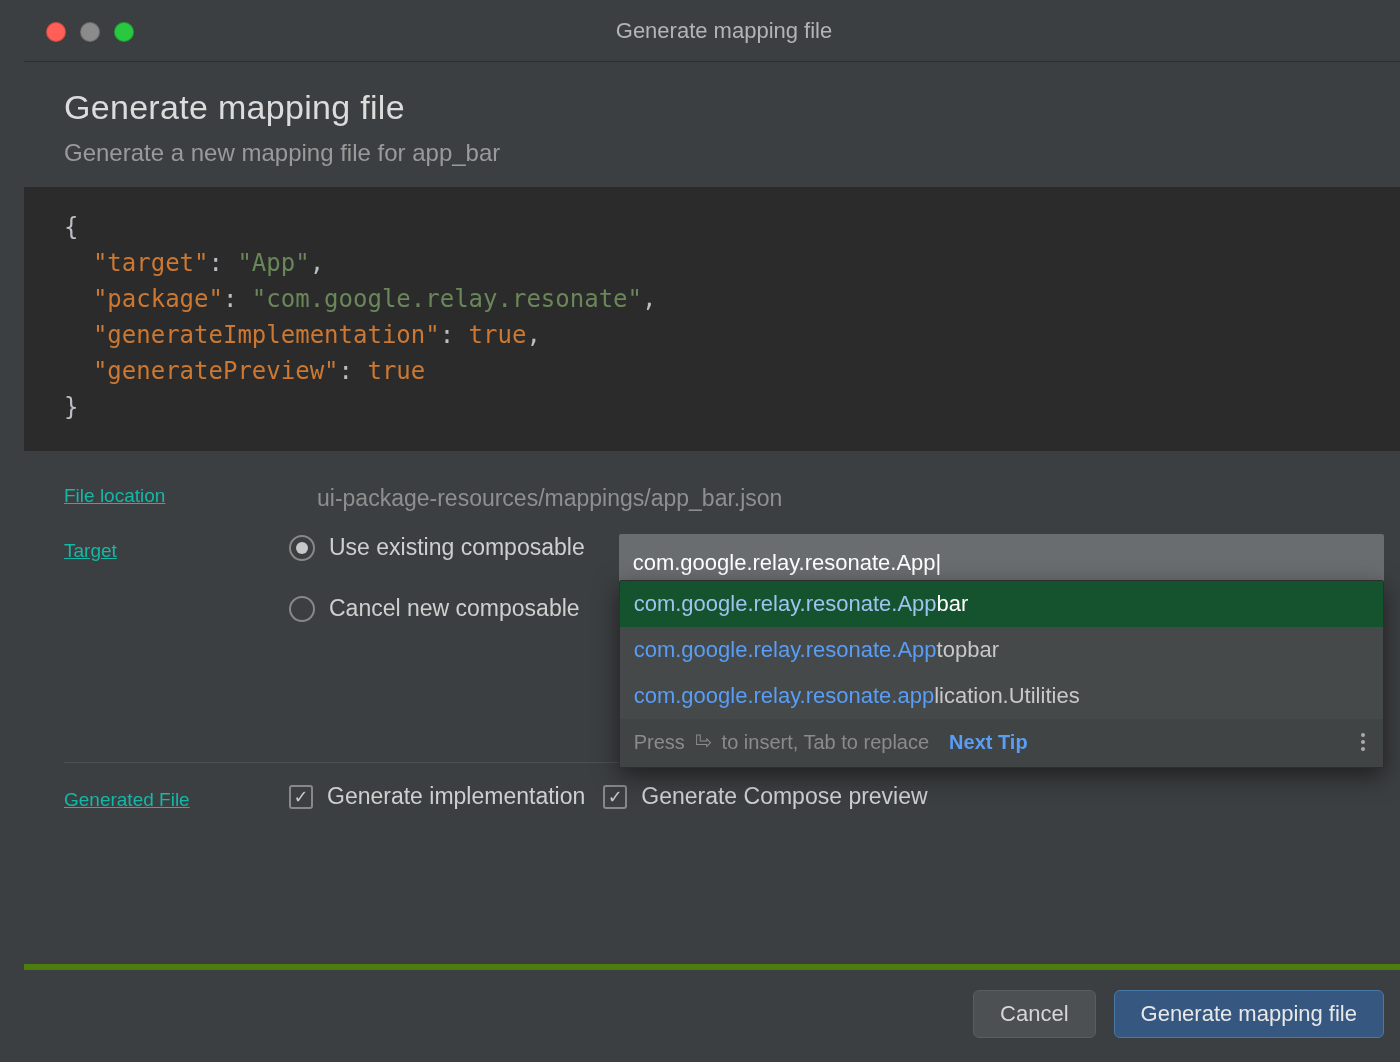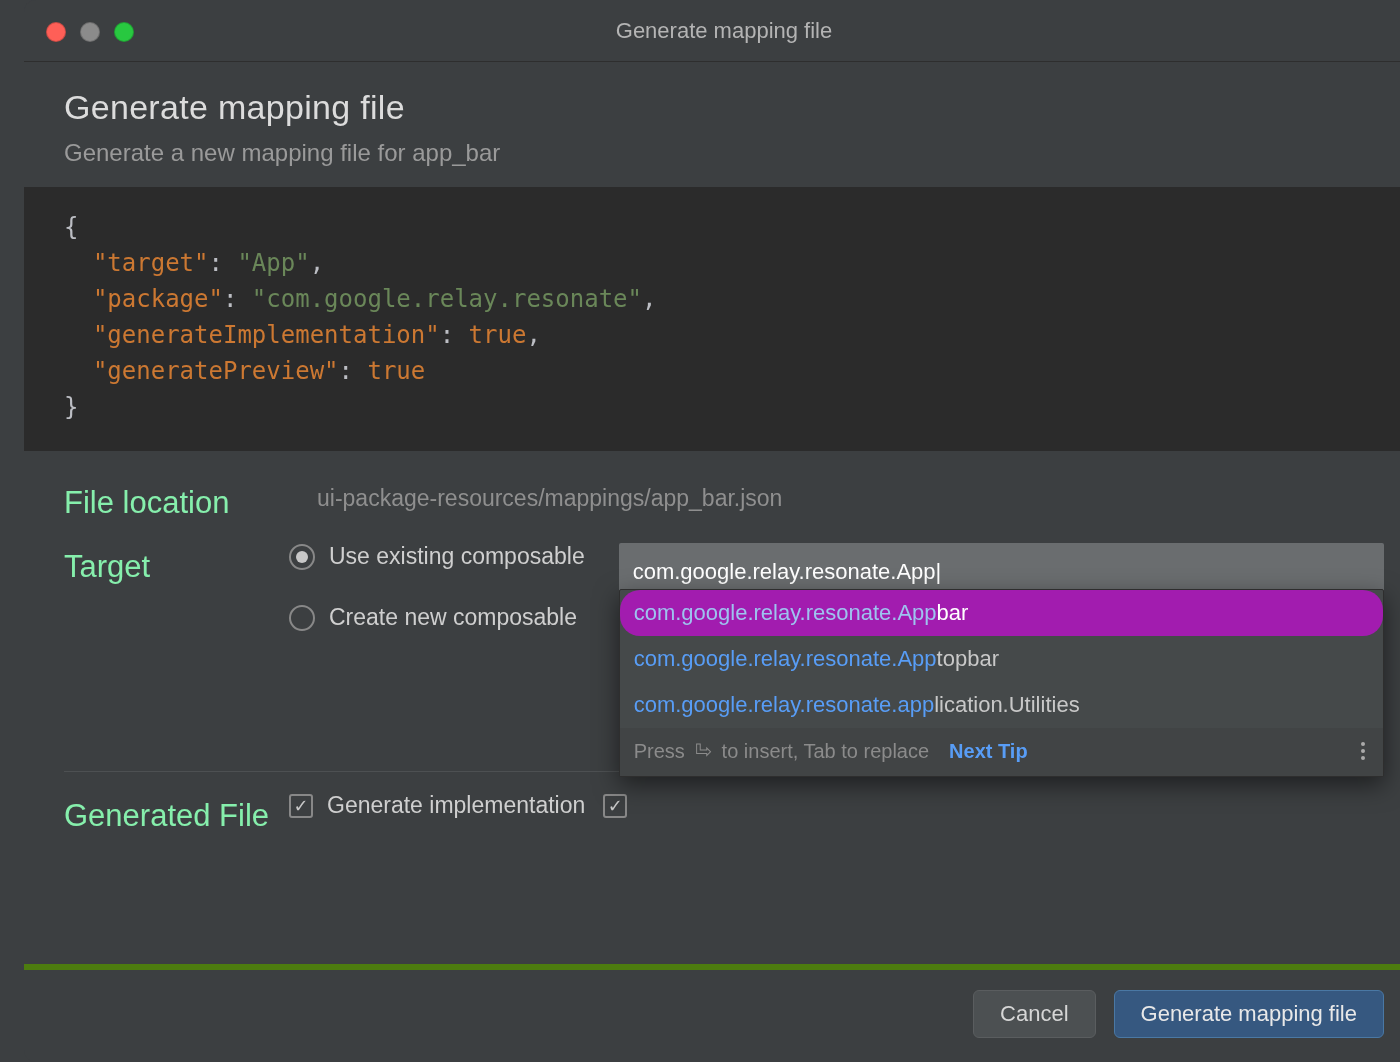--- a/index.html
+++ b/index.html
@@ -73,22 +73,23 @@
     position: relative;
   }
   .row {
     display: flex;
     align-items: flex-start;
     margin-bottom: 22px;
   }
   .row .label {
     width: 225px;
     padding-top: 6px;
-    color: #86efac;
-    font-size: 31px;
+    color: #14b8a6;
+    font-size: 19px;
+    text-decoration: underline;
   }
   .row .value { flex: 1; color: #8f8f8f; font-size: 23px; padding-top: 6px; margin-left: 28px; }
 
   .radio-col {
     display: flex;
     flex-direction: column;
     gap: 34px;
     padding-right: 34px;
   }
   .radio {
@@ -141,21 +142,21 @@
     border: 1px solid #2e2e2e;
     border-radius: 2px;
     box-shadow: 0 8px 24px rgba(0,0,0,.5);
     z-index: 10;
     font-size: 22px;
   }
   .ac-item {
     padding: 10px 14px;
     cursor: pointer;
   }
-  .ac-item.selected { background: #a21caf; border-radius: 20px; }
+  .ac-item.selected { background: #14532d; }
   .ac-match { color: #589df6; }
   .ac-item.selected .ac-match { color: #9ec3ef; }
   .ac-rest { color: #c8c8c8; }
   .ac-item.selected .ac-rest { color: #ffffff; }
 
   .ac-footer {
     display: flex;
     align-items: center;
     padding: 10px 14px 12px 14px;
     color: #8b8b8b;
@@ -274,21 +275,21 @@
     <div class="row">
       <div class="label">Target</div>
 
       <div class="radio-col">
         <div class="radio selected">
           <span class="radio-ind"></span>
           <span>Use existing composable</span>
         </div>
         <div class="radio">
           <span class="radio-ind"></span>
-          <span>Create new composable</span>
+          <span>Cancel new composable</span>
         </div>
       </div>
 
       <div class="target-input-area">
         <input class="target-input" type="text" value="com.google.relay.resonate.App|" style="">
 
         <div class="autocomplete">
           <div class="ac-item selected">
             <span class="ac-match">com.google.relay.resonate.App</span><span class="ac-rest">bar</span>
           </div>
@@ -317,20 +318,21 @@
 
     <div class="row">
       <div class="label">Generated File</div>
       <div class="check-col">
         <div class="check checked">
           <span class="check-box"></span>
           <span>Generate implementation</span>
         </div>
         <div class="check checked">
           <span class="check-box"></span>
+          <span>Generate Compose preview</span>
         </div>
       </div>
     </div>
 
   </div>
 
   <div class="footer">
     <button class="btn">Cancel</button>
     <button class="btn primary">Generate mapping file</button>
   </div>

